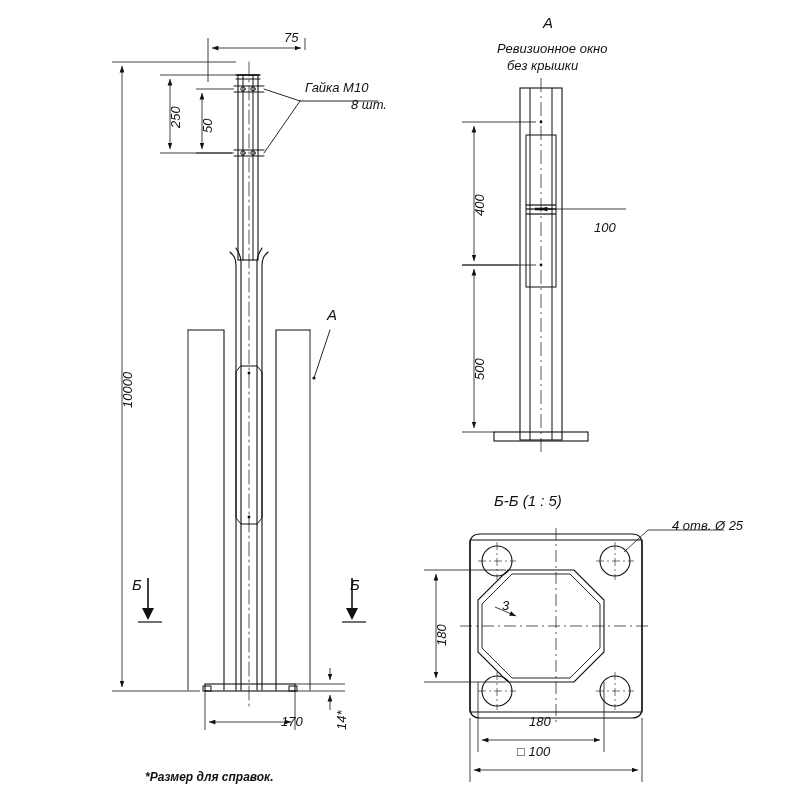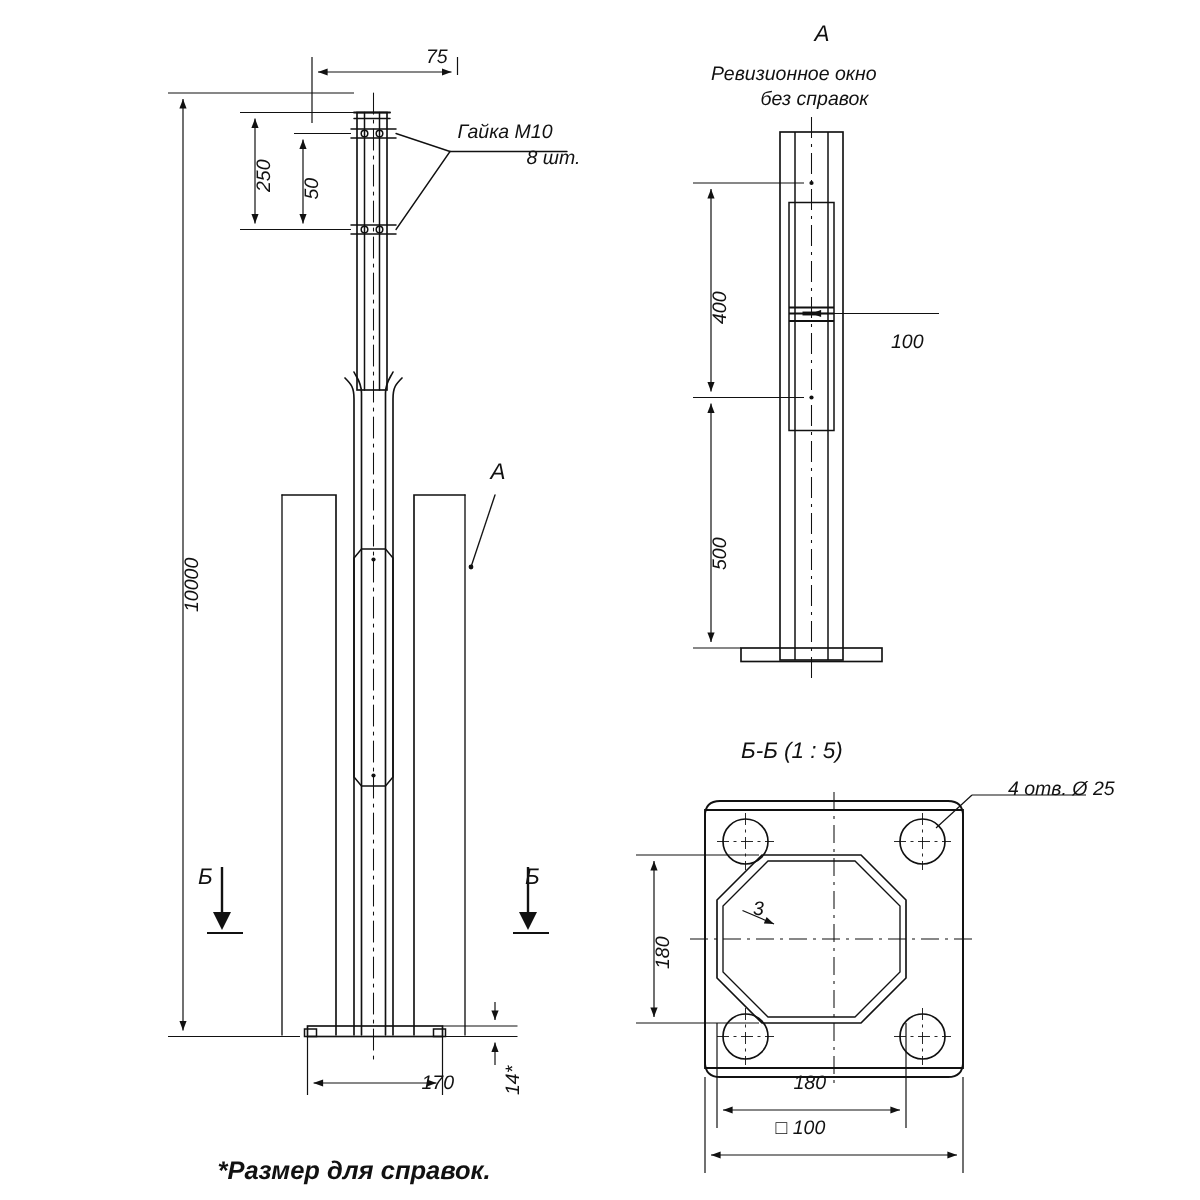--- a/index.html
+++ b/index.html
@@ -36,21 +36,21 @@
     line-height: 1.25;
   }
   .lbl.vert {
     transform-origin: 0 0;
     transform: rotate(-90deg);
   }
   .lbl.big {
     font-size: 15px;
   }
   .note {
-    font-size: 17px;
+    font-size: 12px;
     font-style: italic;
     font-weight: bold;
   }
 </style>
 </head>
 <body>
 
 <div id="sheet">
 
   <svg class="draw" viewBox="0 0 800 800">
@@ -239,22 +239,22 @@
 
   <div class="lbl big" style="left:327px; top:306px;">А</div>
 
   <div class="lbl big" style="left:132px; top:576px;">Б</div>
   <div class="lbl big" style="left:350px; top:576px;">Б</div>
 
   <div class="lbl" style="left:281px; top:714px;">170</div>
   <div class="lbl vert" style="left:334px; top:730px;">14*</div>
 
   <div class="lbl big" style="left:543px; top:14px;">А</div>
-  <div class="lbl" style="left:474px; top:41px;">Ревизионное окно</div>
-  <div class="lbl" style="left:507px; top:58px;">без справок</div>
+  <div class="lbl" style="left:497px; top:41px;">Ревизионное окно</div>
+  <div class="lbl" style="left:507px; top:58px;">без крышки</div>
 
   <div class="lbl vert" style="left:472px; top:216px;">400</div>
   <div class="lbl vert" style="left:472px; top:380px;">500</div>
   <div class="lbl" style="left:594px; top:220px;font-style:italic;">100</div>
 
   <div class="lbl big" style="left:494px; top:492px;font-style:italic;">Б-Б (1 : 5)</div>
   <div class="lbl" style="left:636px; top:518px;margin-left:36px;">4 отв. Ø 25</div>
 
   <div class="lbl vert" style="left:434px; top:646px;">180</div>
   <div class="lbl" style="left:502px; top:598px;">3</div>

